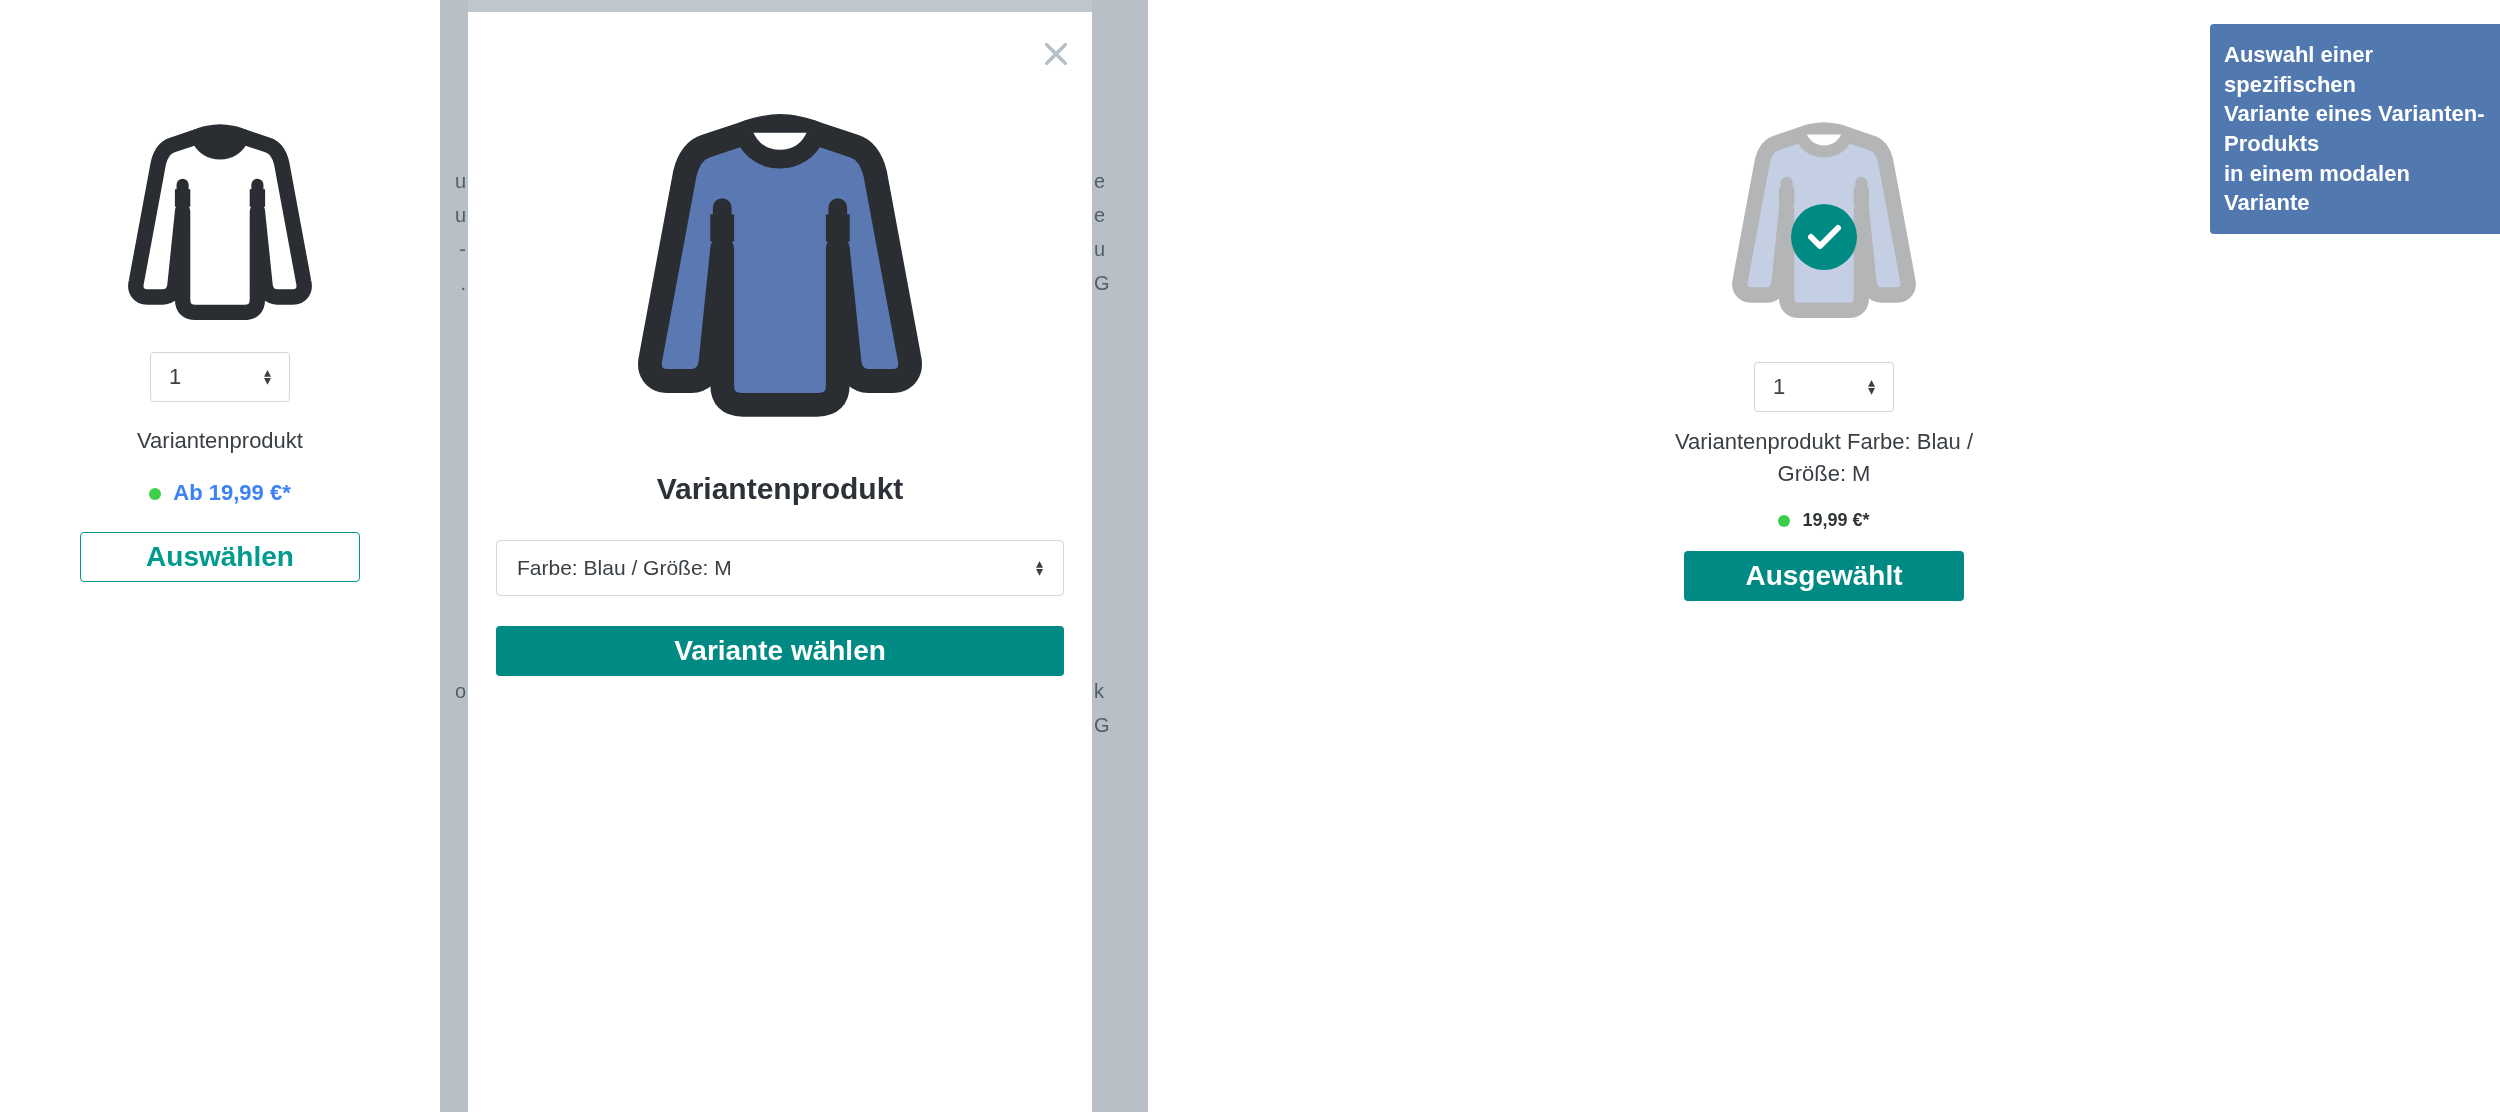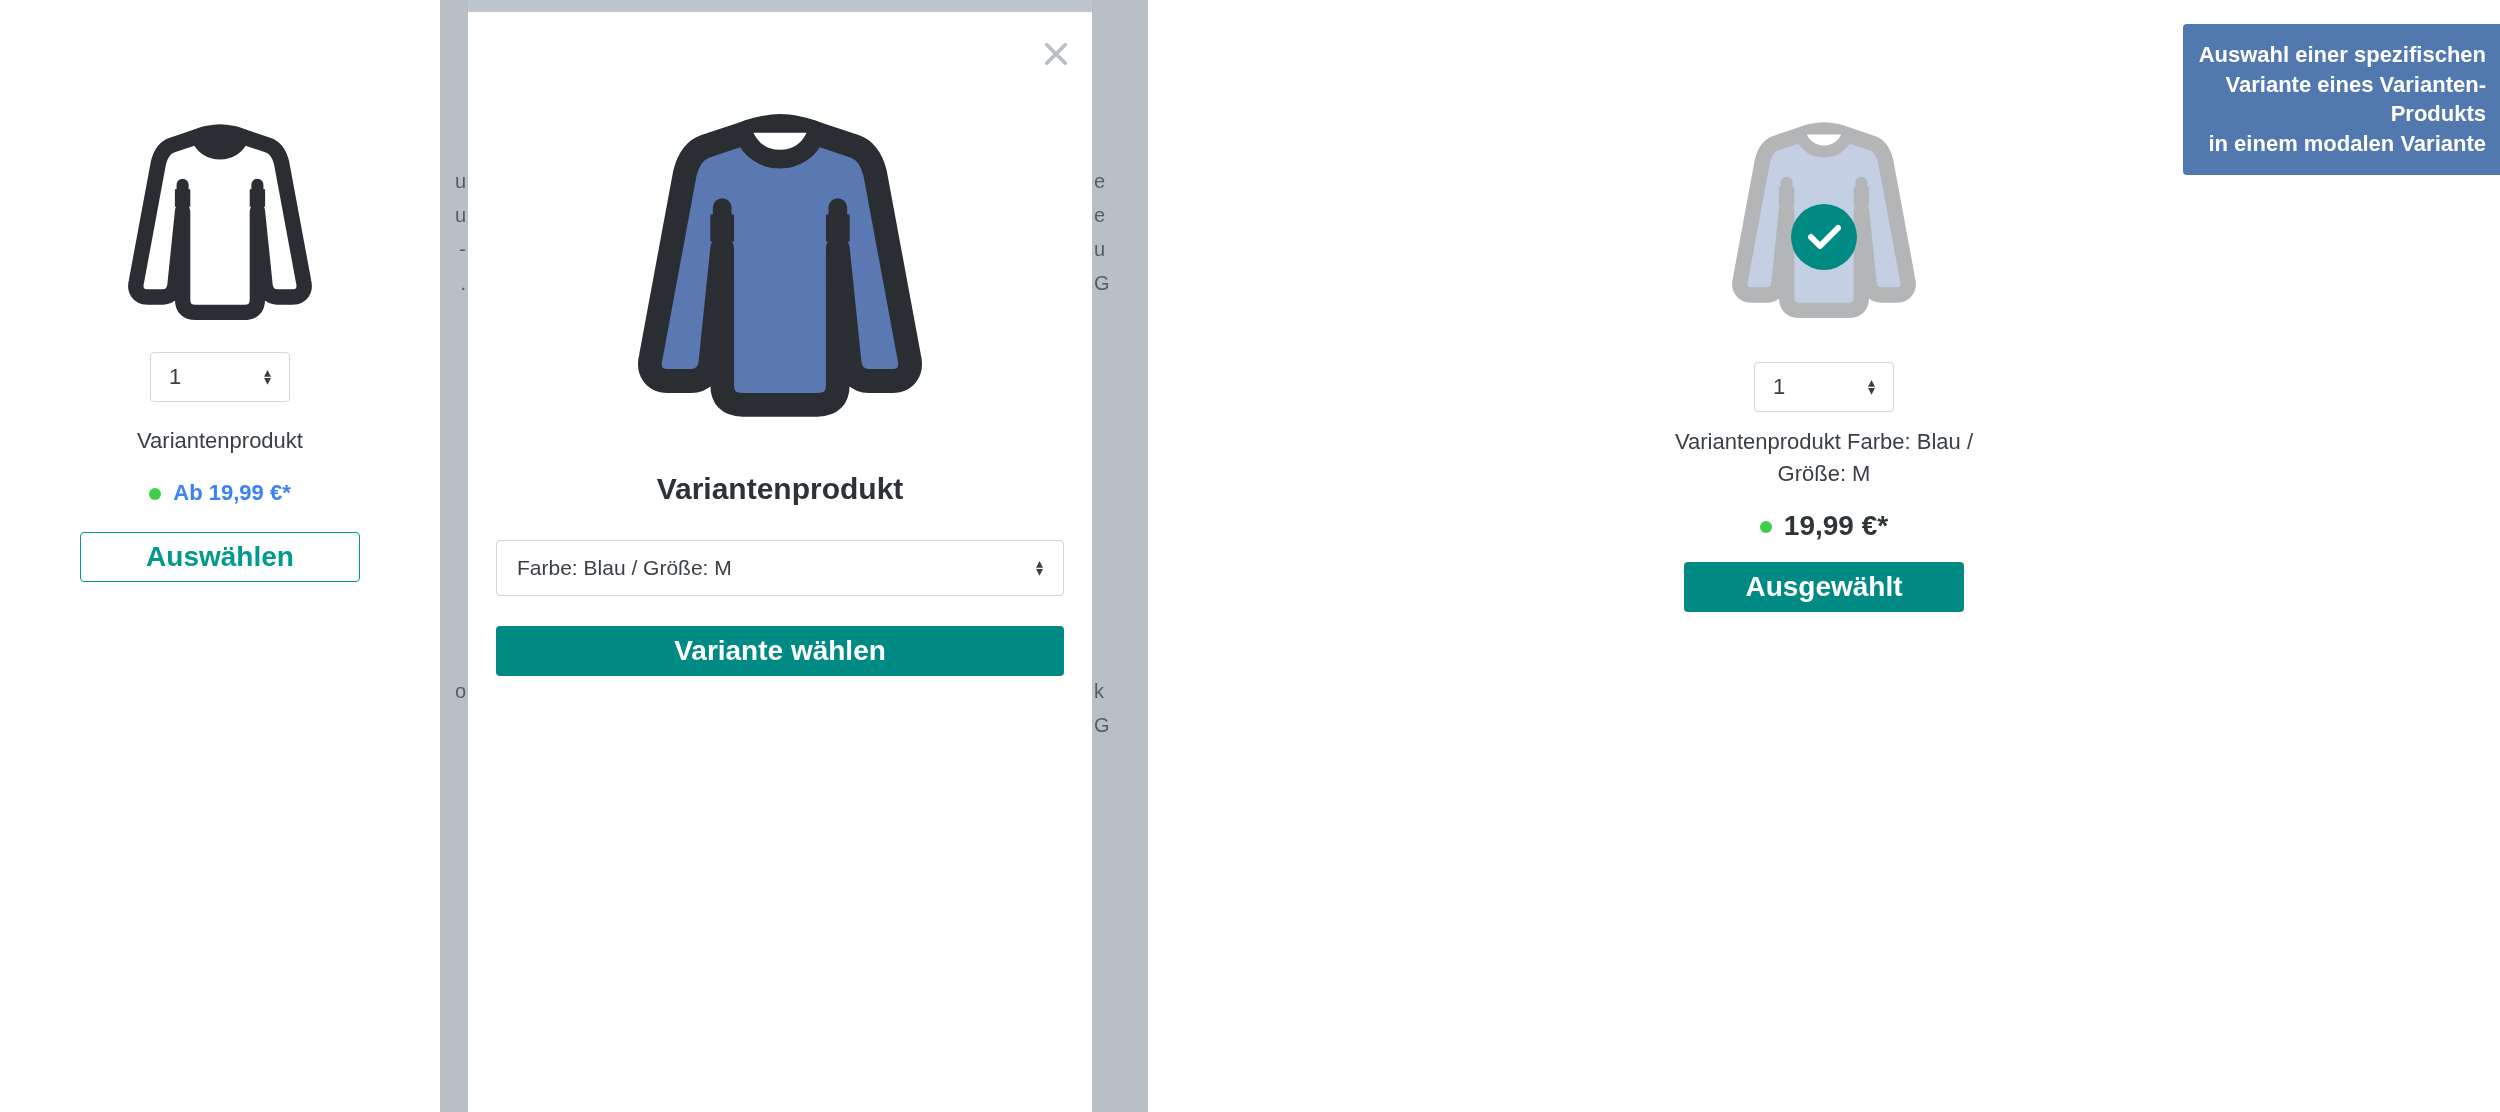--- a/index.html
+++ b/index.html
@@ -194,43 +194,43 @@
       top: 202px;
     }
     #right-card .name {
       margin-top: 14px;
       font-size: 22px;
       color: #3a3f44;
       line-height: 1.45;
     }
     #right-card .price {
       margin-top: 20px;
-      font-size: 28px;
+      font-size: 18px;
       color: #303538;
       font-weight: 700;
     }
     #selected-btn {
       margin: 20px auto 0;
       width: 280px;
       background: #008a84;
       color: #fff;
     }
 
     
     #callout {
       position: absolute;
       right: 0;
       top: 24px;
-      width: 317px;
+      width: 290px;
       background: #5278b0;
       color: #fff;
       font-size: 22px;
       line-height: 1.35;
       font-weight: 700;
-      text-align: right;
+      text-align: left;
       padding: 16px 14px;
       border-radius: 4px 0 0 4px;
       z-index: 5;
     }
   </style>
 </head>
 <body>
 
 <svg width="0" height="0" style="position:absolute">
   <defs>

